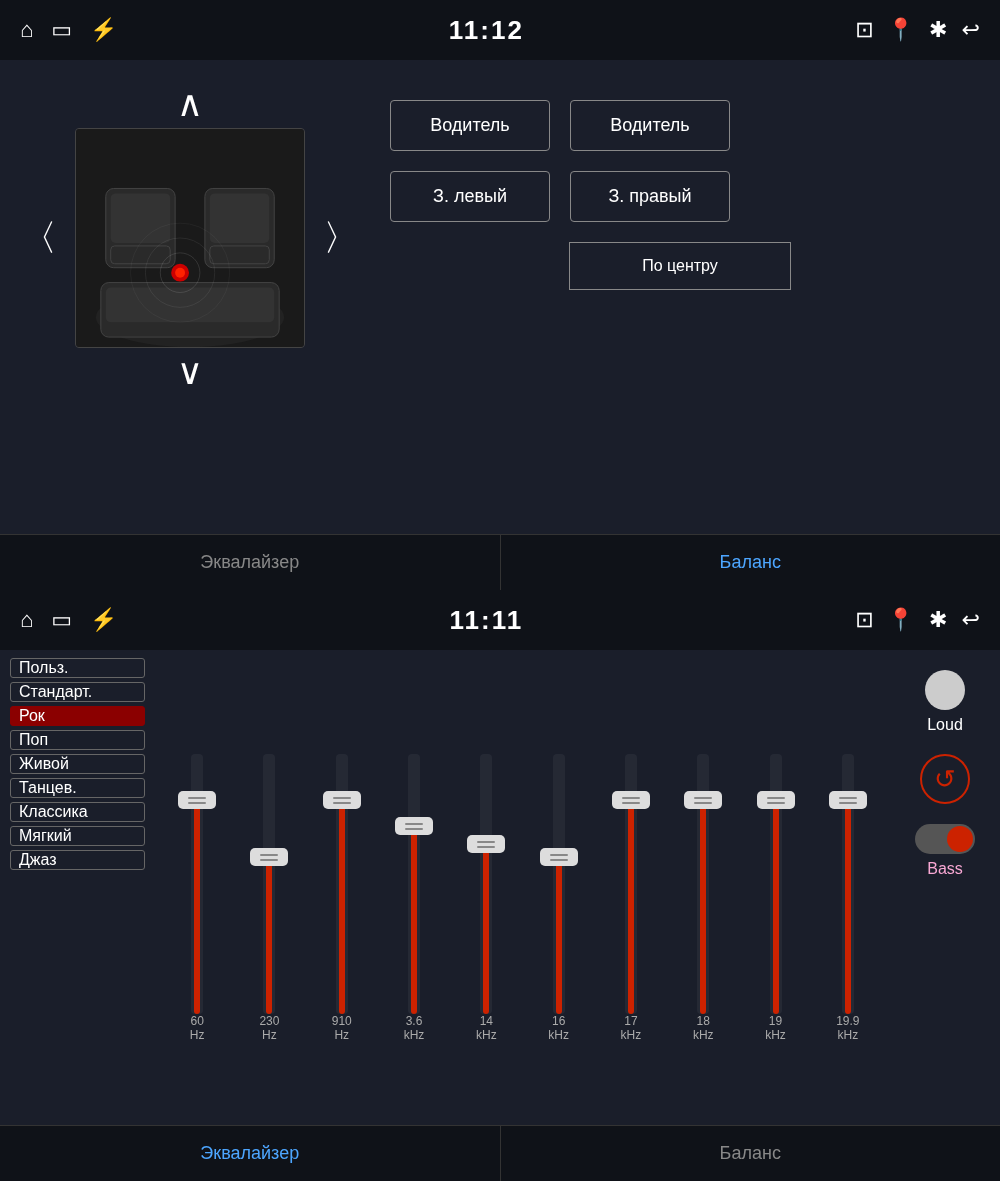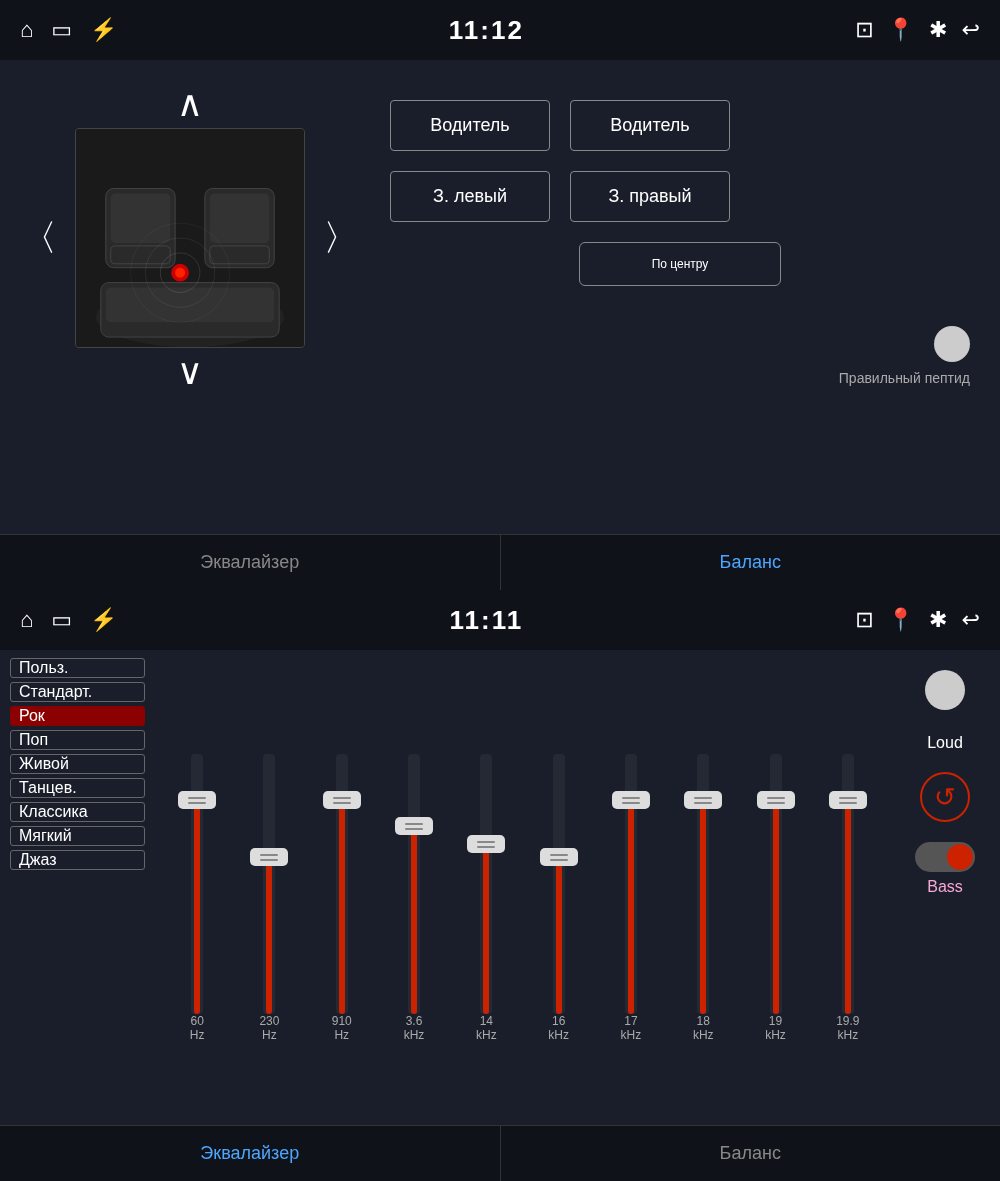--- a/index.html
+++ b/index.html
@@ -124,23 +124,23 @@
       padding: 14px 30px;
       border-radius: 4px;
       cursor: pointer;
       min-width: 160px;
       text-align: center;
     }
     .center-btn {
       border: 1.5px solid #888;
       background: transparent;
       color: white;
-      font-size: 12px;
+      font-size: 16px;
       padding: 14px 72px;
-      border-radius: 6px;
+      border-radius: 0;
       cursor: pointer;
     }
     .toggle-section {
       display: flex;
       flex-direction: column;
       align-items: flex-end;
       margin-top: 20px;
     }
     .toggle-circle {
       width: 36px;
@@ -278,21 +278,21 @@
       display: flex;
       flex-direction: column;
       align-items: center;
       padding-top: 20px;
       gap: 20px;
     }
     .loud-section {
       display: flex;
       flex-direction: column;
       align-items: center;
-      gap: 24px;
+      gap: 6px;
     }
     .loud-circle {
       width: 40px;
       height: 40px;
       background: #ccc;
       border-radius: 50%;
     }
     .loud-label {
       font-size: 16px;
       color: white;
@@ -410,24 +410,20 @@
       <div class="seat-buttons-row">
         <button class="seat-btn">Водитель</button>
         <button class="seat-btn">Водитель</button>
       </div>
       <div class="seat-buttons-row">
         <button class="seat-btn">З. левый</button>
         <button class="seat-btn">З. правый</button>
       </div>
       <div style="display:flex; justify-content:center; margin-bottom:20px;">
         <button class="center-btn">По центру</button>
-      </div>
-      <div class="toggle-section">
-        <div class="toggle-circle"></div>
-        <span class="toggle-label">Правильный пептид</span>
       </div>
     </div>
   </div>
 
   <div class="tab-bar">
     <div class="tab-item">
       <span>Эквалайзер</span>
     </div>
     <div class="tab-item active">
       <span>Баланс</span>

